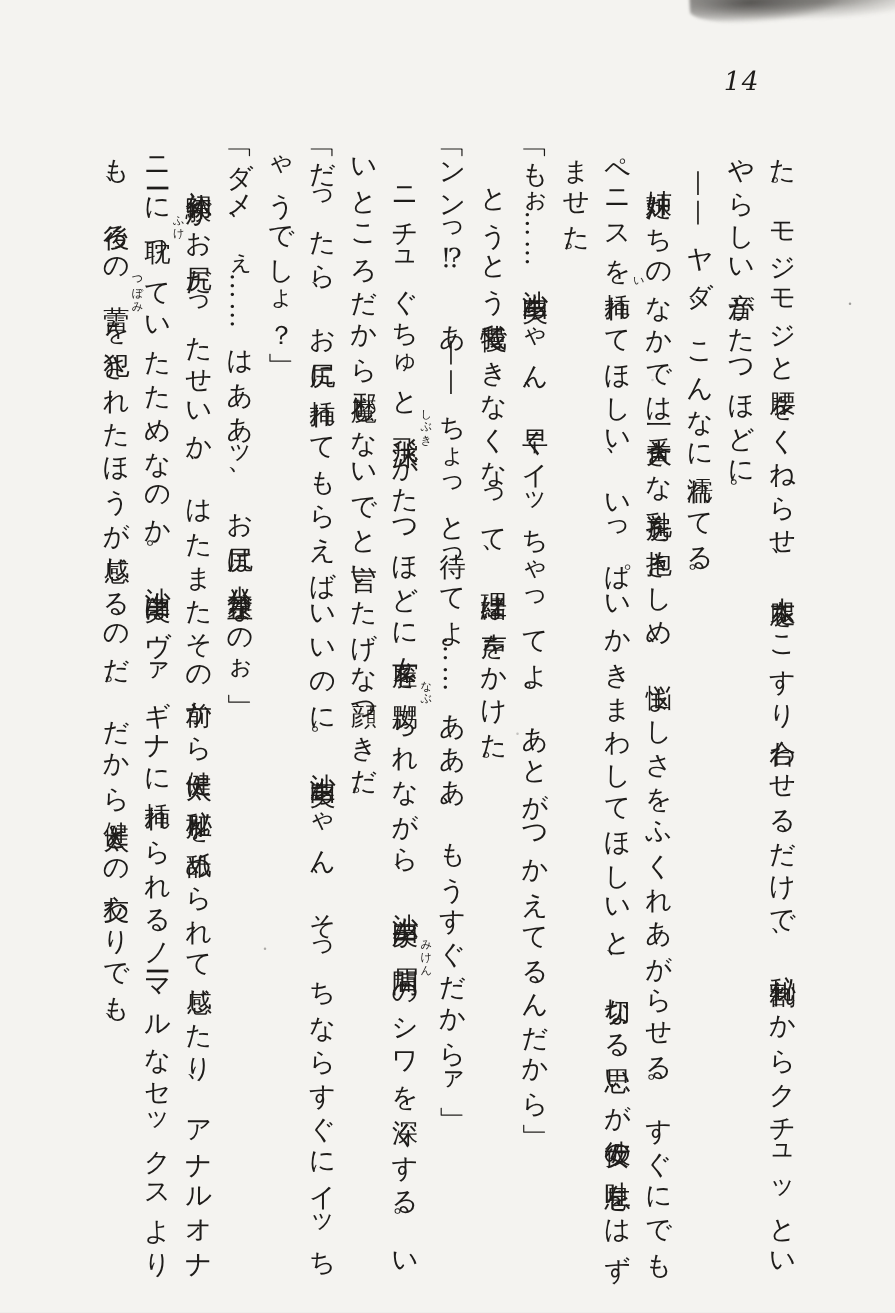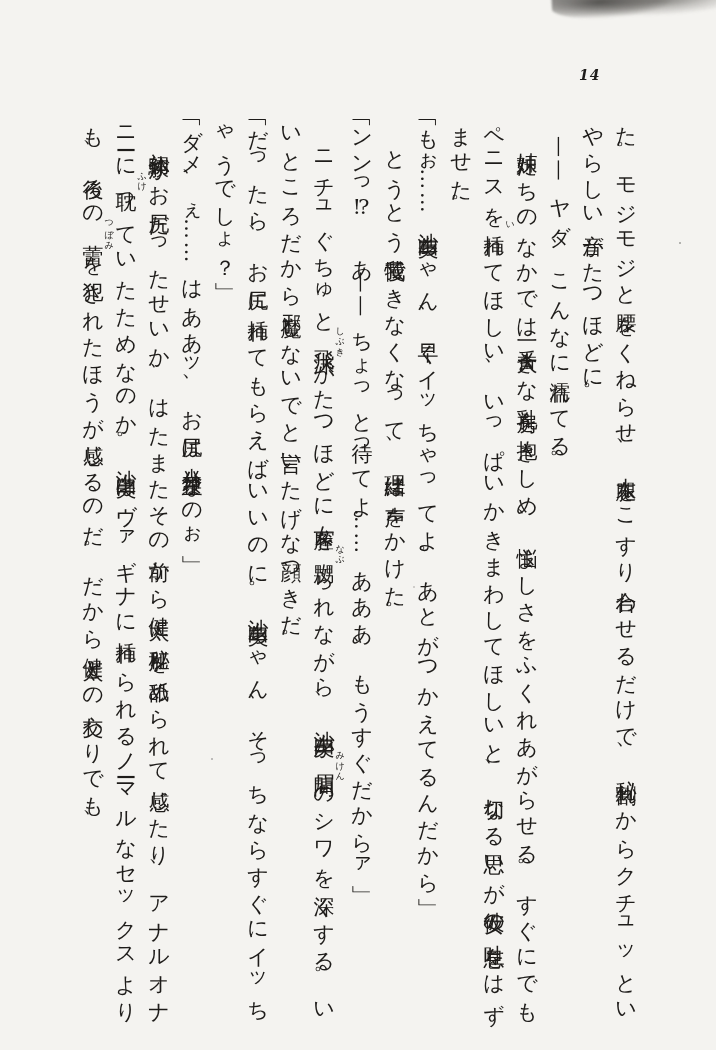--- a/index.html
+++ b/index.html
@@ -38,27 +38,26 @@
     width: 2px; height: 2px;
     background: rgba(90,88,85,0.55);
     border-radius: 50%;
     box-shadow:
       -468px 516px 0 0 rgba(100,98,95,0.5),
       -266px 344px 0 0 rgba(120,118,115,0.4),
       -158px 61px 0 0 rgba(130,128,125,0.35);
   }
   .page-number {
     position: absolute;
-    top: 67px;
+    top: 53px;
     left: 579px;
-    font-size: 14px;
+    font-size: 21px;
     font-style: italic;
     letter-spacing: 1px;
     color: var(--ink, #1e1c1a);
-    font-weight: bold;
   }
   .text-block {
     position: absolute;
     top: 112px;
     right: 74px;
     height: 902px;
     writing-mode: vertical-rl;
     -webkit-writing-mode: vertical-rl;
     text-orientation: mixed;
     font-size: 21px;

